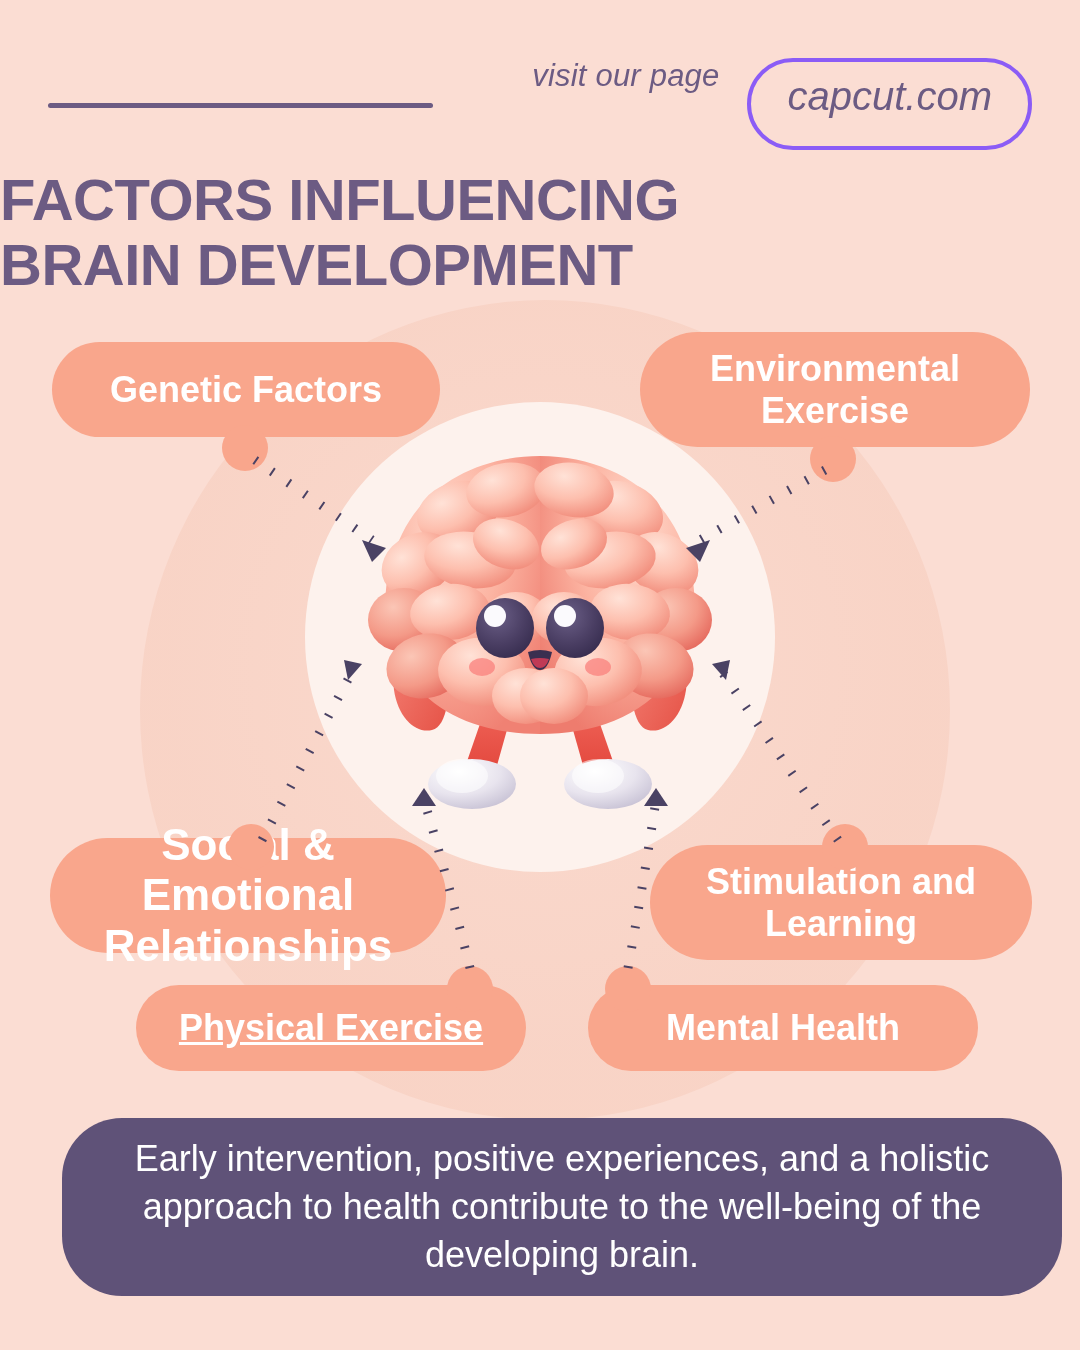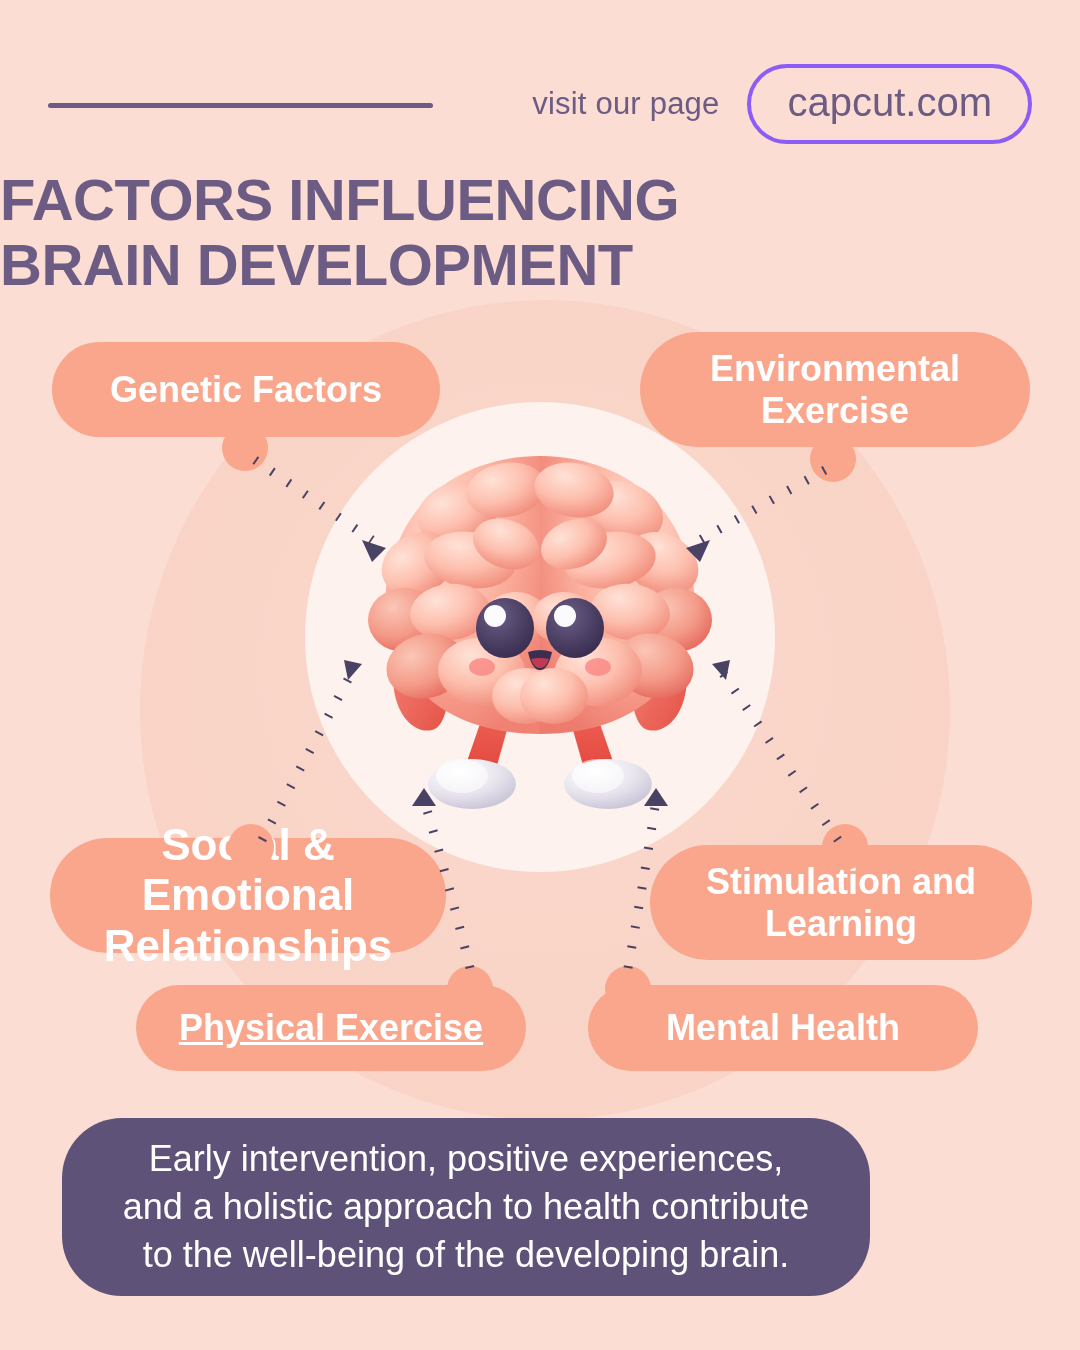--- a/index.html
+++ b/index.html
@@ -42,23 +42,23 @@
     background: #FDF2ED;
   }
 
   
   .header {
     position: absolute;
     left: 0; top: 58px;
     width: 1080px;
     height: 92px;
     display: flex;
-    align-items: center;
     justify-content: flex-end;
     padding-right: 48px;
+    font-style: italic;
   }
   .header-rule {
     position: absolute;
     left: 48px;
     top: 45px;
     width: 385px;
     height: 5px;
     background: #6C5B83;
     border-radius: 3px;
   }
@@ -148,21 +148,21 @@
     width: 1080px;
     height: 1350px;
     pointer-events: none;
   }
 
   
   .footer-note {
     position: absolute;
     left: 62px;
     top: 1118px;
-    width: 808px;
+    width: 1000px;
     height: 178px;
     background: #5F5278;
     border-radius: 60px;
     color: #FFFFFF;
     font-size: 36px;
     line-height: 1.33;
     display: flex;
     align-items: center;
     justify-content: center;
     text-align: center;

